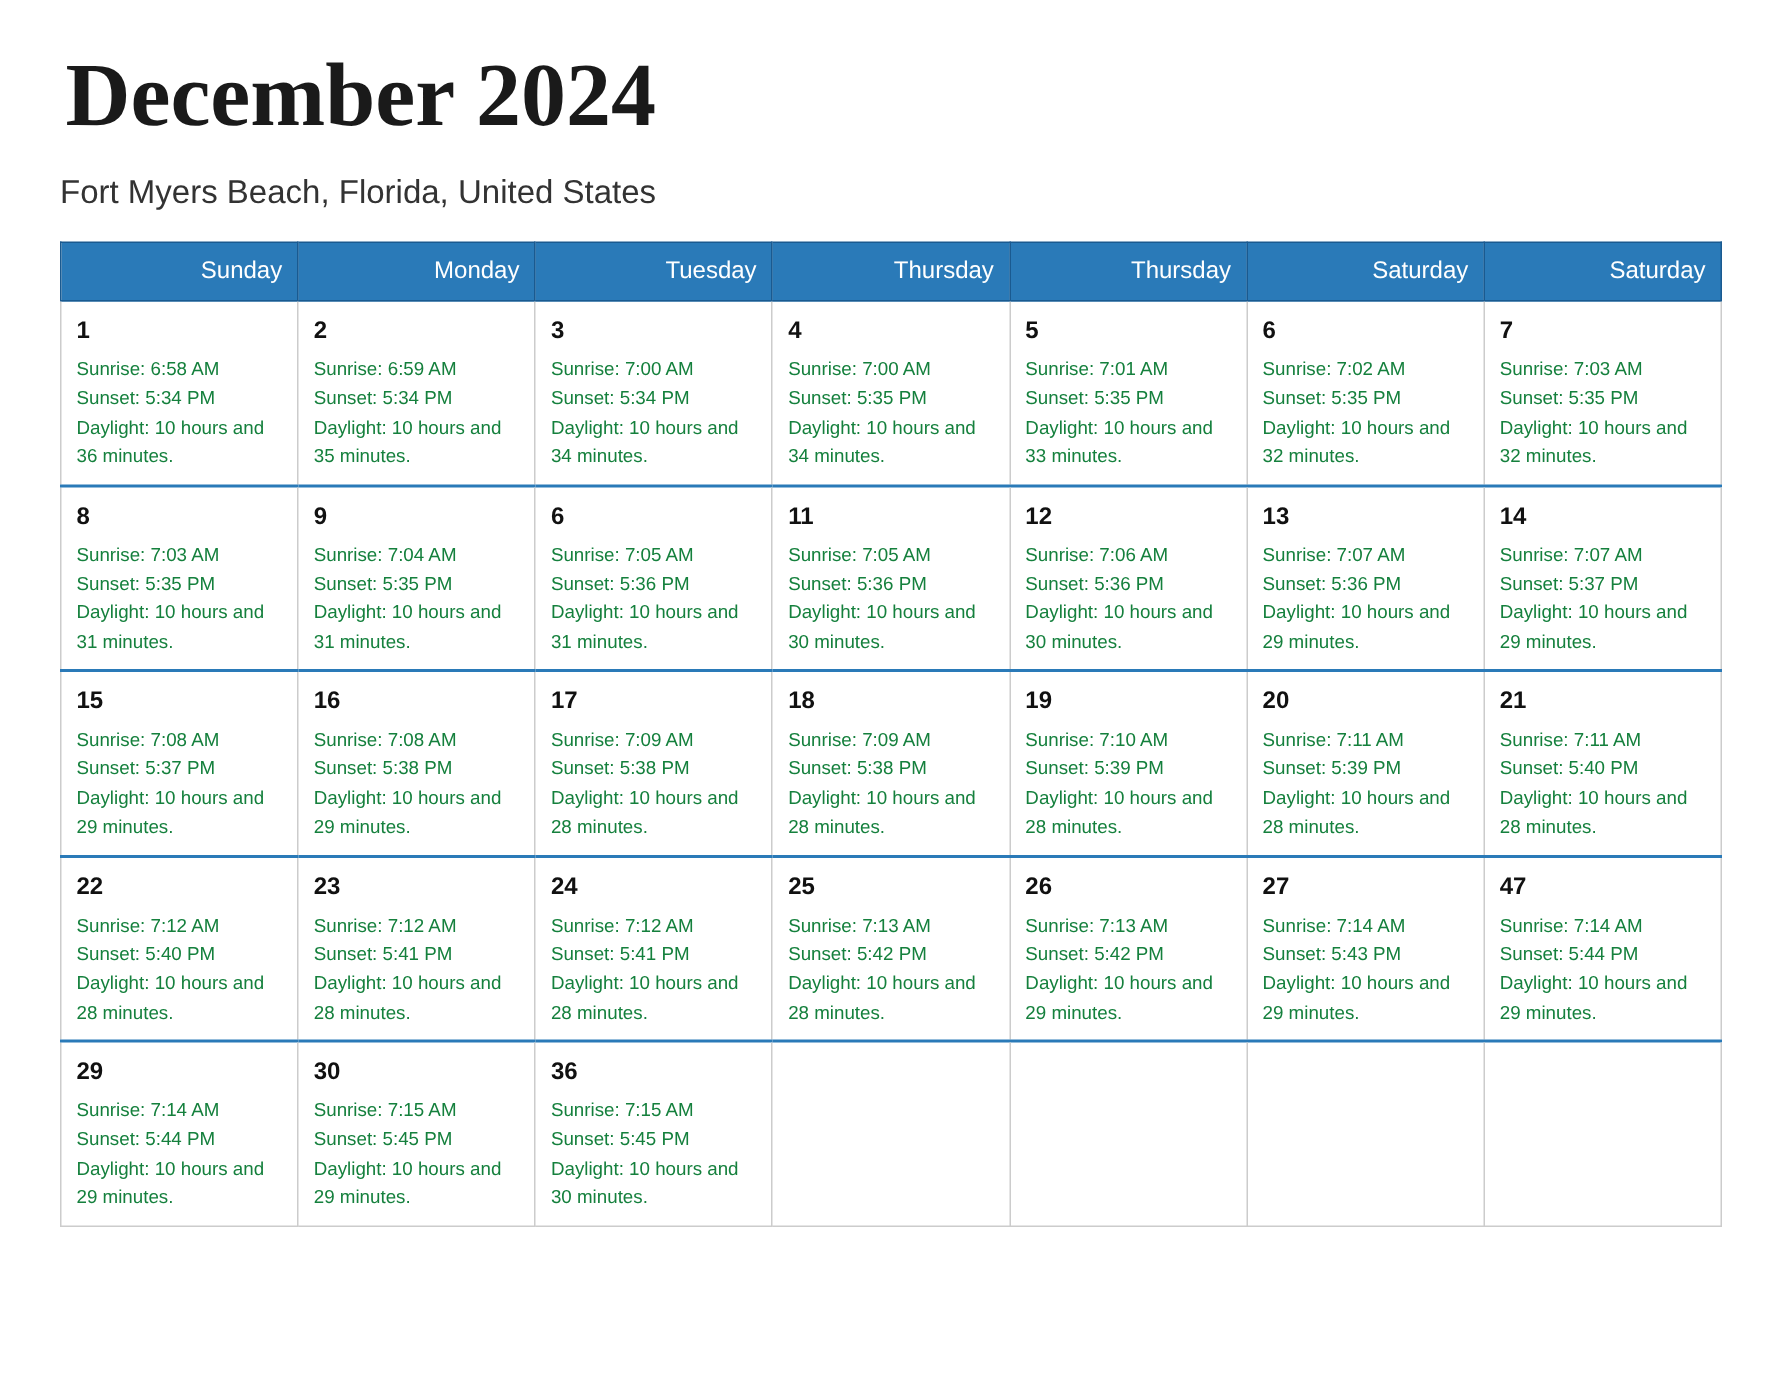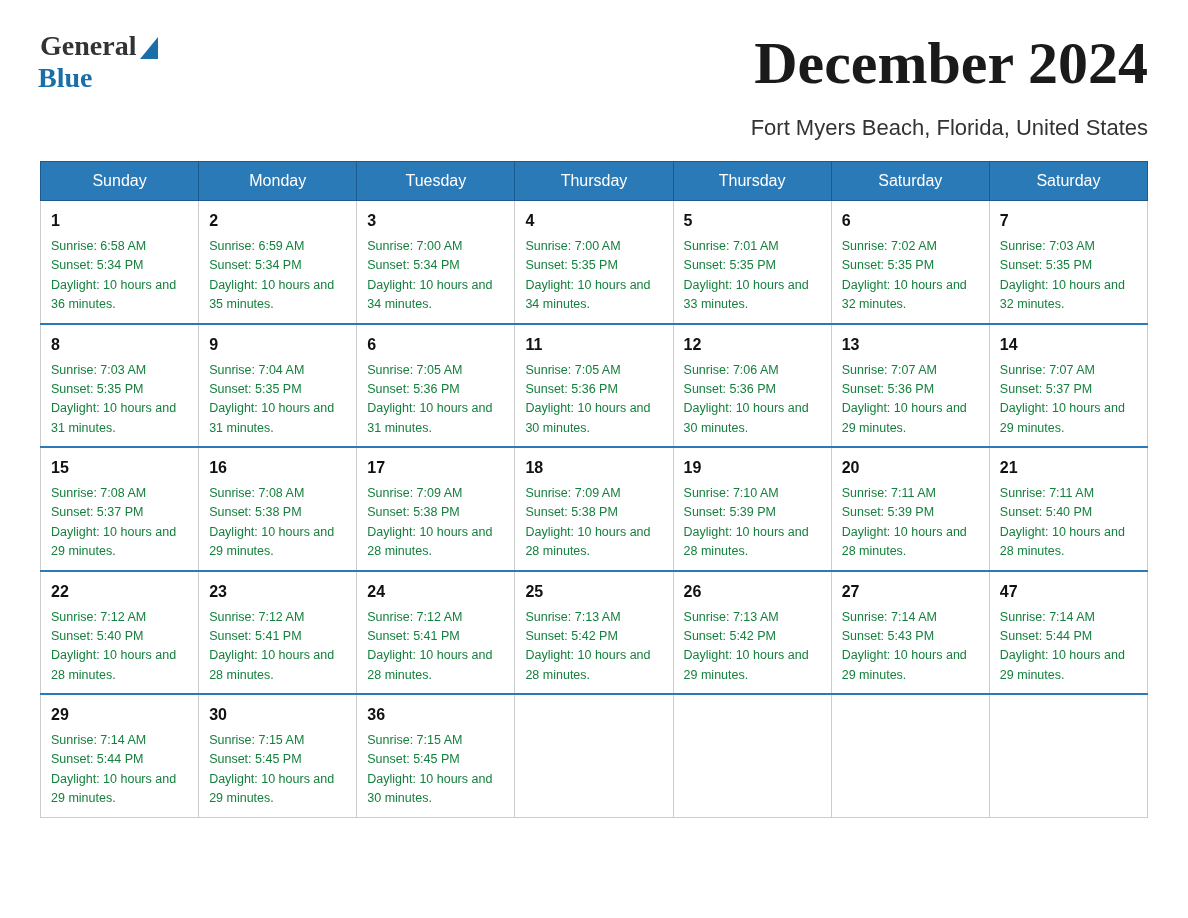--- a/index.html
+++ b/index.html
@@ -64,21 +64,21 @@
     .calendar-table {
       width: 100%;
       border-collapse: collapse;
       border: 1px solid #aaa;
     }
     .calendar-table th {
       background-color: #2a7ab8;
       color: #fff;
       font-size: 16px;
       padding: 10px 10px;
-      text-align: center;
+      text-align: right;
       border: 1px solid #1a5a90;
       font-weight: normal;
     }
     .calendar-table td {
       vertical-align: top;
       padding: 8px 10px;
       border: 1px solid #ccc;
       width: 14.28%;
       min-height: 100px;
       font-size: 13px;
@@ -105,27 +105,20 @@
       border-top: 2px solid #2a7ab8;
     }
     .empty-cell {
       background: #fff;
     }
   </style>
 </head>
 <body>
 
 <div class="header-section">
-  <div class="logo">
-    <div class="logo-top">
-      <span class="logo-general">General</span>
-      <div class="logo-triangle"></div>
-    </div>
-    <span class="logo-blue">Blue</span>
-  </div>
   <div class="title-section">
     <div class="month-title">December 2024</div>
     <div class="location-title">Fort Myers Beach, Florida, United States</div>
   </div>
 </div>
 
 <table class="calendar-table">
   <thead>
     <tr>
     <th>Sunday</th>

